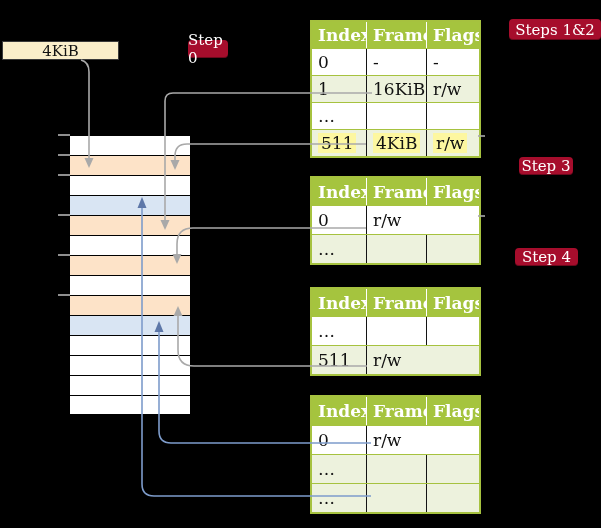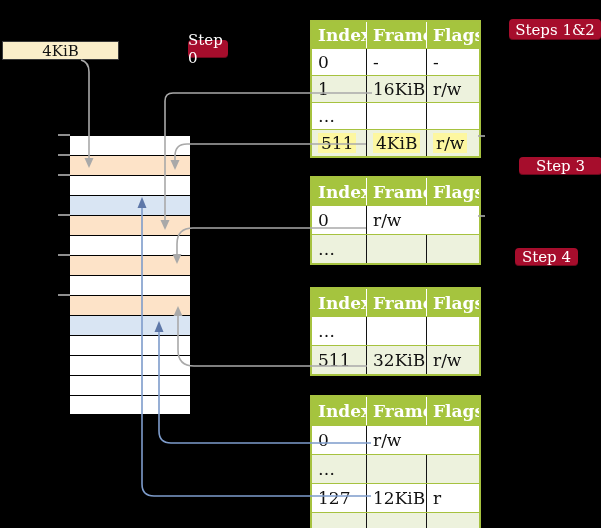--- a/index.html
+++ b/index.html
@@ -14,21 +14,21 @@
     display:flex;align-items:center;justify-content:center;font-size:15px;color:#111;
   }
   
   .badge{
     position:absolute;background:var(--accent-red);color:#fff;border-radius:4px;
     display:flex;align-items:center;justify-content:center;font-size:15px;
     box-shadow:inset 0 -1px 0 rgba(0,0,0,.35);
   }
   .step0 {left:188px;top:40px;width:40px;height:18px;}
   .steps12{left:509px;top:19px;width:92px;height:21px;}
-  .step3 {left:519px;top:157px;width:83px;height:18px;}
+  .step3 {left:519px;top:157px;width:54px;height:18px;}
   .step4 {left:515px;top:248px;width:63px;height:18px;}
   
   .memstack{position:absolute;left:70px;top:135px;width:120px;}
   .mrow{height:20px;box-sizing:border-box;border-top:1px solid #000;}
   .mrow:last-child{border-bottom:1px solid #000;}
   .mrow.frame-empty{background:var(--memory-free);}
   .mrow.frame-pagetable{background:var(--memory-table);}
   .mrow.frame-page{background:var(--memory-page);}
   .tick{position:absolute;left:58px;width:12px;height:2px;background:#8f8f8f;}
   
@@ -167,23 +167,20 @@
         <div class="bcell c0">
           <span>…</span>
         </div>
         <div class="bcell c1"></div>
         <div class="bcell c2"></div>
       </div>
       <div class="trow body shaded">
         <div class="bcell c0">
           <span>511</span>
         </div>
-        <div class="bcell c1">
-          <span>32KiB</span>
-        </div>
         <div class="bcell c2">
           <span>r/w</span>
         </div>
       </div>
     </div>
   <div class="ptable t4">
       <div class="trow thead">
         <div class="hcell c0">Index</div>
         <div class="hcell c1">Frame</div>
         <div class="hcell c2">Flags</div>
@@ -195,31 +192,20 @@
         <div class="bcell c2">
           <span>r/w</span>
         </div>
       </div>
       <div class="trow body shaded">
         <div class="bcell c0">
           <span>…</span>
         </div>
         <div class="bcell c1"></div>
         <div class="bcell c2"></div>
-      </div>
-      <div class="trow body">
-        <div class="bcell c0">
-          <span>127</span>
-        </div>
-        <div class="bcell c1">
-          <span>12KiB</span>
-        </div>
-        <div class="bcell c2">
-          <span>r</span>
-        </div>
       </div>
       <div class="trow body shaded">
         <div class="bcell c0">
           <span>…</span>
         </div>
         <div class="bcell c1"></div>
         <div class="bcell c2"></div>
       </div>
     </div>
 

